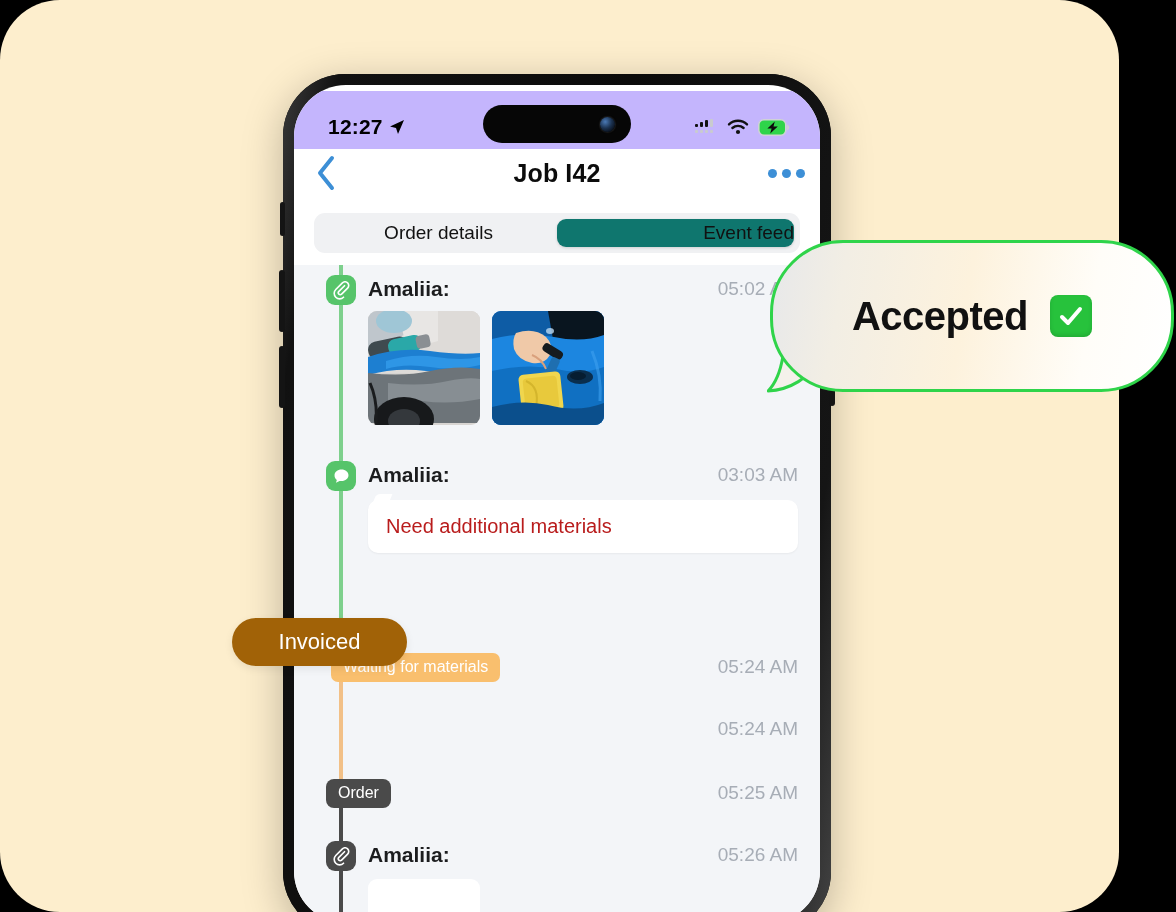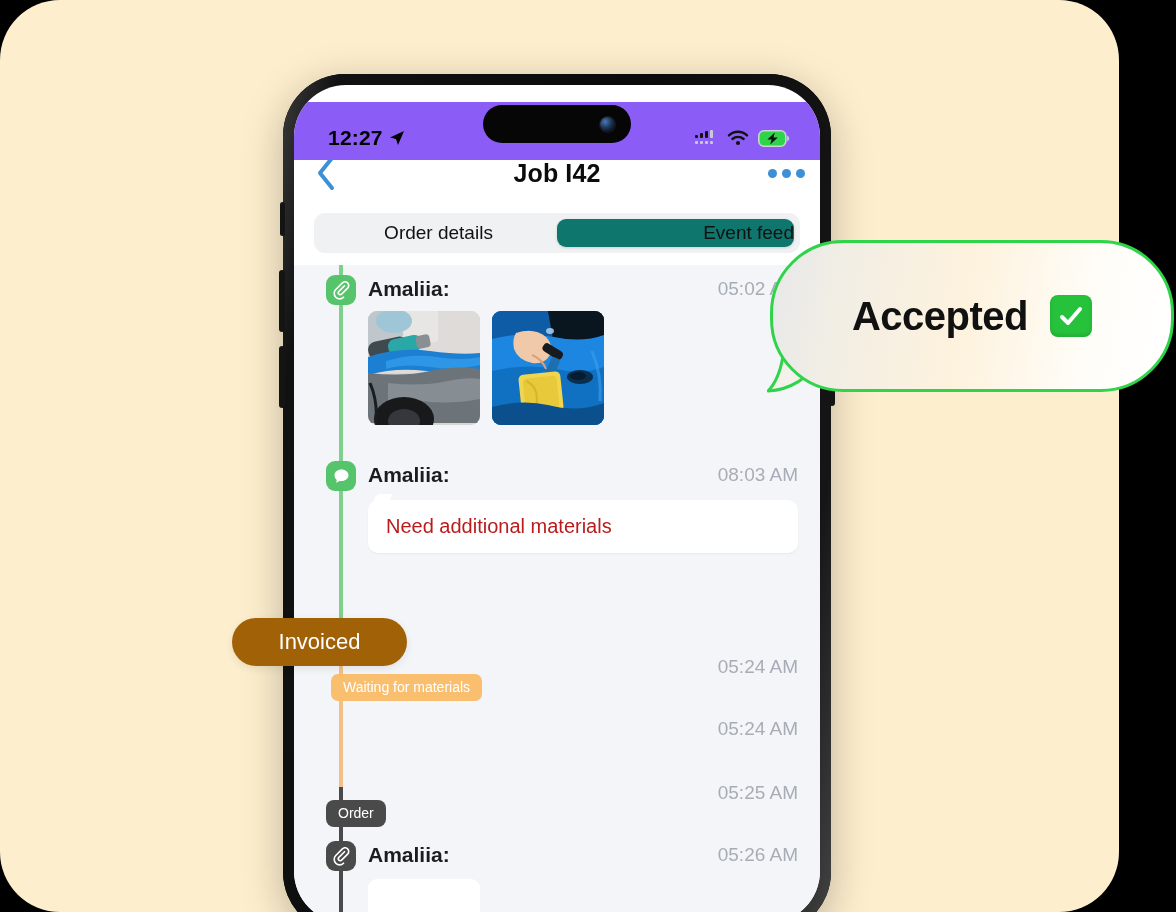--- a/index.html
+++ b/index.html
@@ -34,23 +34,23 @@
   }
   
   .btn-side{ position:absolute; background:#141414; border-radius:3px; }
   .btn-silent{ left:-3px; top:128px; width:5px; height:34px; }
   .btn-volup{ left:-4px; top:196px; width:6px; height:62px; }
   .btn-voldn{ left:-4px; top:272px; width:6px; height:62px; }
   .btn-power{ right:-4px; top:228px; width:6px; height:104px; }
 
   
   .statusbar{
-    position:absolute; left:0; top:17px; width:526px; height:58px;
+    position:absolute; left:0; top:6px; width:526px; height:58px;
     display:flex; align-items:center; justify-content:space-between;
-    padding:14px 30px 0 34px; background:#8b5cf6; z-index:6;
+    padding:14px 30px 0 34px; background:#c4b5fd; z-index:6;
   }
   .sb-time{ font-size:21px; font-weight:700; color:#000; letter-spacing:.2px;
             display:flex; align-items:center; gap:6px; }
   .loc-arrow{ display:inline-block; width:16px; height:16px; }
   .sb-right{ display:flex; align-items:center; gap:9px; }
 
   .dynamic-island{
     position:absolute; left:50%; transform:translateX(-50%); top:20px;
     width:148px; height:38px; border-radius:22px;
     background:#060606; z-index:8;
@@ -116,21 +116,21 @@
     box-shadow:0 1px 2px rgba(0,0,0,.05);
   }
   .msg-bubble:before{
     content:""; position:absolute; left:6px; top:-6px; width:16px; height:12px;
     background:#fff; border-radius:4px 0 0 0; transform:skewX(-22deg);
   }
 
   
   .pill{
     position:absolute; display:flex; align-items:center; justify-content:center;
-    color:#fff; border-radius:7px; font-size:14px; white-space:nowrap;margin-top:21px;
+    color:#fff; border-radius:7px; font-size:16px; white-space:nowrap;
   }
   .pill.wait{ left:37px; padding:5px 12px 6px 12px; background:#f9bf6e; }
   .pill.done{ left:32px; padding:5px 12px 6px 12px; background:#4a4a4a; border-radius:8px;}
   .row-time{ position:absolute; right:22px; font-size:19px; color:#a7adb6; }
 
   
   .invoiced-pill{
     position:absolute; left:232px; top:618px; width:175px; height:48px;
     background:#a16207; border-radius:25px; color:#fff;
     display:flex; align-items:center; justify-content:center;
@@ -301,21 +301,21 @@
         </div>
 
         <div class="event" style="top:196px;">
           <div class="badge-icon green" style="top:0;">
             <svg width="19" height="19" viewBox="0 0 24 24">
               <path d="M12 3.2 c5.1 0 8.8 3.2 8.8 7.3 0 4.1 -3.7 7.3 -8.8 7.3 a12 12 0 0 1 -2.4 -.2 l-4.6 2.4 1.1 -3.7 C4 14.9 3.2 13 3.2 10.5 3.2 6.4 6.9 3.2 12 3.2 Z" fill="#fff"></path>
             </svg>
           </div>
           <div class="ev-head">
             <span class="ev-name">Amaliia:</span>
-            <span class="ev-time">08:03 AM</span>
+            <span class="ev-time">03:03 AM</span>
           </div>
           <div class="msg-bubble">
             <span>Need additional materials</span>
           </div>
         </div>
 
         <div class="event" style="top:388px;height:30px;">
           <div class="pill wait" style="top:0;">
             <span>Waiting for materials</span>
           </div>

